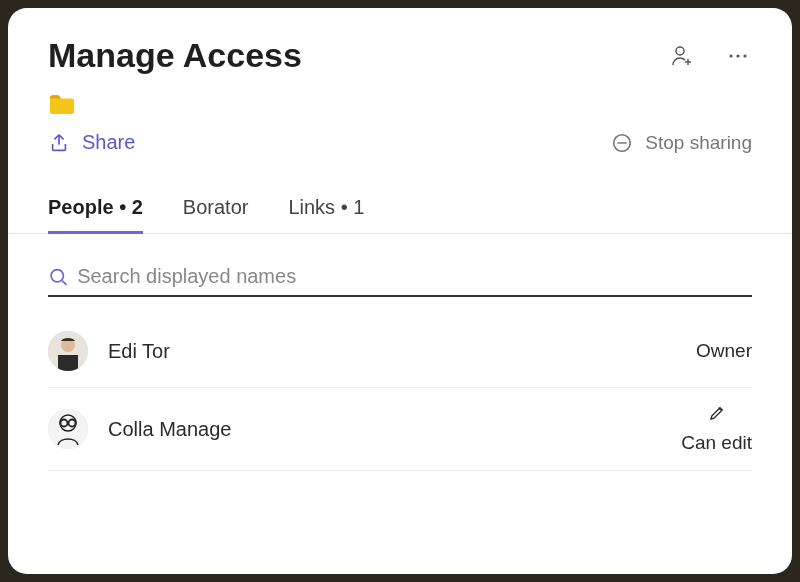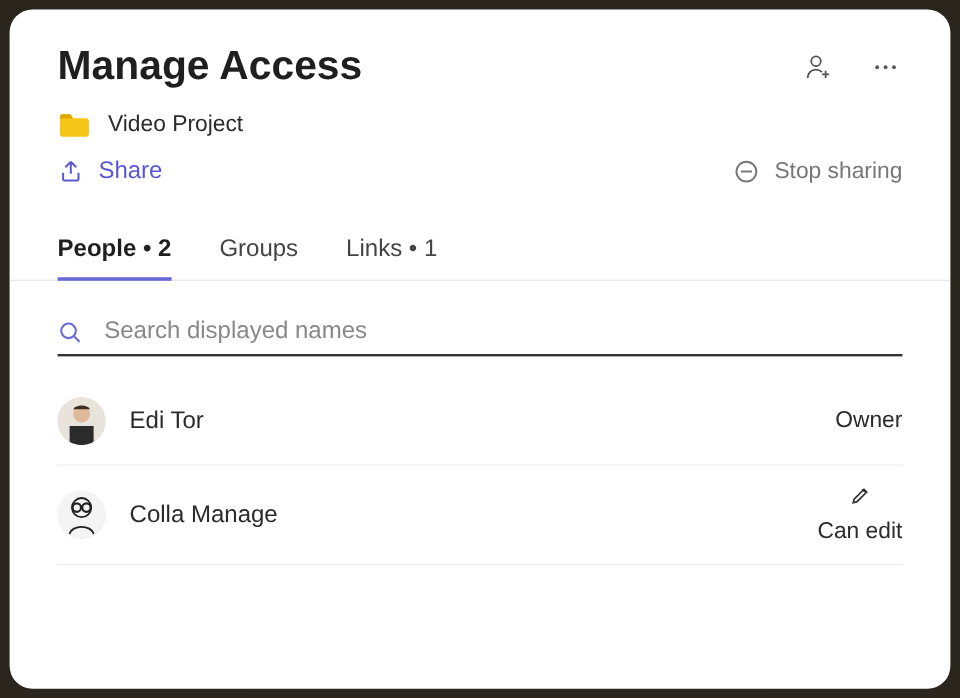--- a/index.html
+++ b/index.html
@@ -58,21 +58,21 @@
   }
   .tab.active { font-weight:700; color:#1f1f1f; }
   .tab.active::after {
     content:""; position:absolute; left:0; right:0; bottom:-1px;
     height:3px; background:#6b69d6;
   }
   .search-wrap {
     margin-top:24px;
     border-bottom:2px solid #333;
     padding:6px 0 6px 0;
-    display:flex; align-items:center; gap:16px;
+    display:flex; align-items:center; gap:6px;
   }
   .search-wrap svg { color:#6b69d6; }
   .search-input {
     border:none; outline:none; font-size:20px; width:100%;
     font-family:inherit; color:#333;
   }
   .search-input::placeholder { color:#888; }
   .list { margin-top:18px; }
   .row {
     display:flex; align-items:center; justify-content:space-between;
@@ -111,21 +111,20 @@
         </svg>
       </div>
     </div>
   </div>
 
   <div class="subhead">
     <svg class="folder-icon" viewBox="0 0 24 20">
       <path d="M1 4c0-1 1-2 2-2h6l2 3h10c1 0 2 1 2 2v10c0 1-1 2-2 2H3c-1 0-2-1-2-2V4z" fill="#f5c518"></path>
       <path d="M1 4c0-1 1-2 2-2h6l2 3H1V4z" fill="#e0a800"></path>
     </svg>
-    <div class="folder-name">Video Project</div>
   </div>
 
   <div class="actions-row">
     <div class="share-link">
       <svg width="22" height="22" viewBox="0 0 24 24" fill="none" stroke="currentColor" stroke-width="1.8">
         <path d="M12 3l5 5M12 3l-5 5M12 3v11"></path>
         <path d="M5 13v6a1 1 0 001 1h12a1 1 0 001-1v-6"></path>
       </svg>
       <span>Share</span>
     </div>
@@ -138,21 +137,21 @@
     </div>
   </div>
 
   <div class="tabs">
     <div class="tab active">
       <span>People</span>
       <span> • </span>
       <span>2</span>
     </div>
     <div class="tab">
-      <span>Groups</span>
+      <span>Borator</span>
     </div>
     <div class="tab">
       <span>Links</span>
       <span> • </span>
       <span>1</span>
     </div>
   </div>
 
   <div class="search-wrap">
     <svg width="22" height="22" viewBox="0 0 24 24" fill="none" stroke="currentColor" stroke-width="2">

